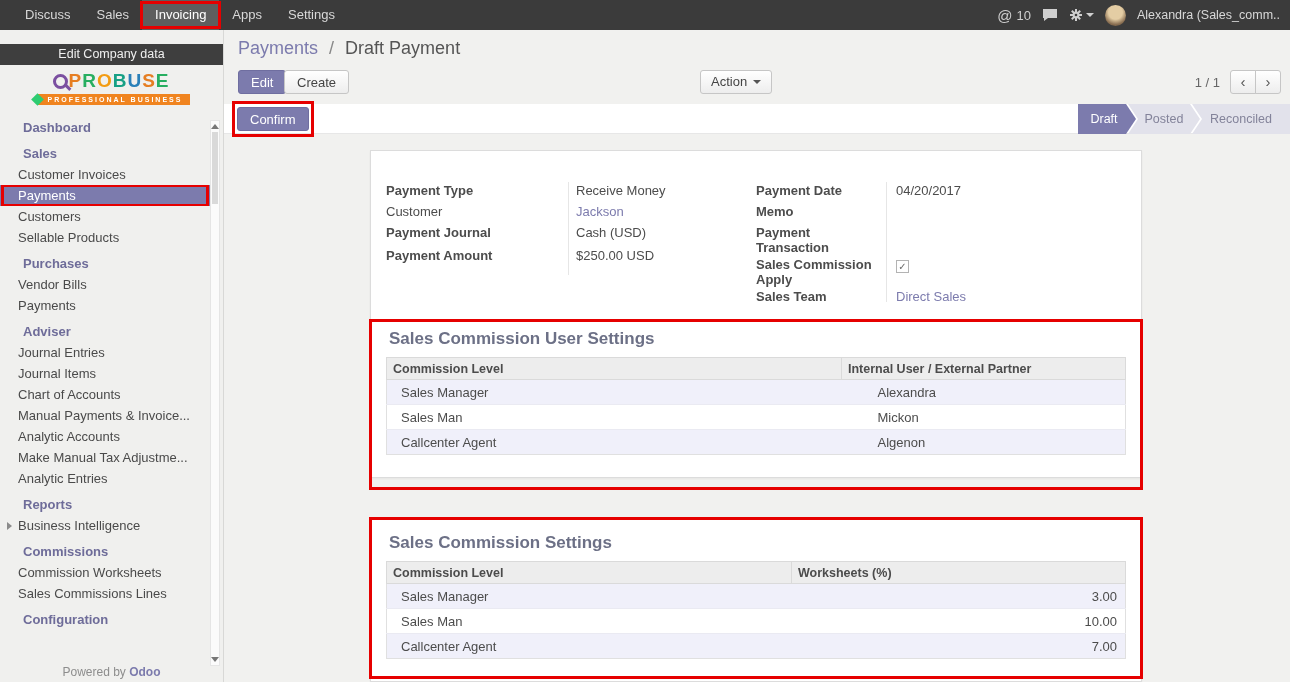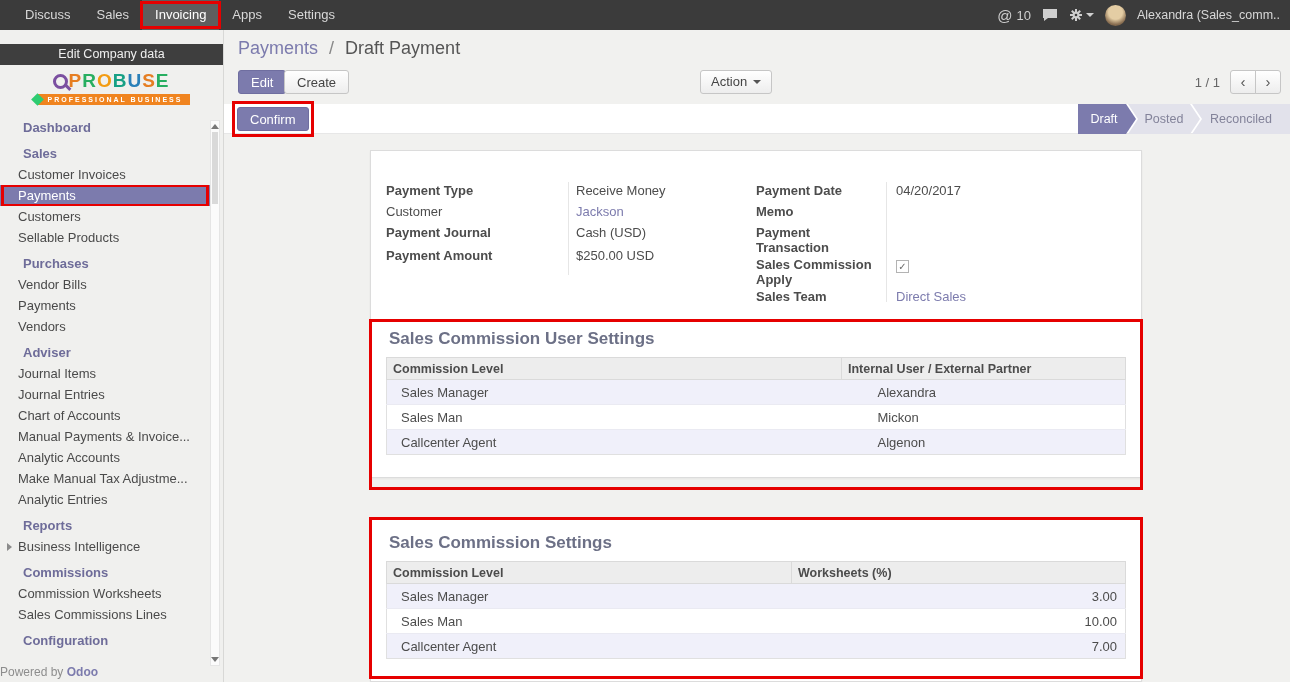--- a/index.html
+++ b/index.html
@@ -53,21 +53,21 @@
           cursor:pointer;position:relative;white-space:nowrap;overflow:hidden}
   .m-item.active{background:#7c7bad;color:#fff}
   .tri{position:absolute;left:7px;top:7px;width:0;height:0;border-left:5px solid #8b8b8b;
        border-top:4px solid transparent;border-bottom:4px solid transparent}
   .scroll{position:absolute;top:90px;right:3px;width:10px;height:546px;background:#fbfbfb;border:1px solid #e5e5e5}
   .scroll .up{position:absolute;top:3px;left:0;border-bottom:5px solid #777;
               border-left:4px solid transparent;border-right:4px solid transparent}
   .scroll .down{position:absolute;bottom:3px;left:0;border-top:5px solid #777;
                 border-left:4px solid transparent;border-right:4px solid transparent}
   .scroll .thumb{position:absolute;top:11px;left:1px;width:6px;height:72px;background:#d9d9d9}
-  .powered{position:absolute;bottom:3px;width:100%;font-size:12px;color:#8d8d8d}
+  .powered{position:absolute;bottom:3px;width:100%;text-align:center;font-size:12px;color:#8d8d8d}
   .powered .odoo{color:#7c7bad;font-weight:bold;cursor:pointer}
 
   
   .main{position:absolute;top:30px;left:224px;right:0;bottom:0;background:#f1f1ef}
   .breadcrumb{position:absolute;top:8px;left:14px;font-size:18px}
   .bc-link{color:#7c7bad;cursor:pointer}
   .bc-sep{color:#888;margin:0 6px}
   .bc-current{color:#555}
 
   .toolbar{position:absolute;top:38px;left:0;right:0;height:30px}
@@ -200,25 +200,24 @@
     <div class="m-item active">
       <span>Payments</span>
       <span class="anno"></span>
     </div>
     <div class="m-item">Customers</div>
     <div class="m-item">Sellable Products</div>
 
     <div class="m-header">Purchases</div>
     <div class="m-item">Vendor Bills</div>
     <div class="m-item">Payments</div>
-    <div class="m-item">Vendors</div>
 
     <div class="m-header">Adviser</div>
+    <div class="m-item">Journal Entries</div>
     <div class="m-item">Journal Items</div>
-    <div class="m-item">Journal Entries</div>
     <div class="m-item">Chart of Accounts</div>
     <div class="m-item">Manual Payments &amp; Invoice...</div>
     <div class="m-item">Analytic Accounts</div>
     <div class="m-item">Make Manual Tax Adjustme...</div>
     <div class="m-item">Analytic Entries</div>
 
     <div class="m-header">Reports</div>
     <div class="m-item">
       <span class="tri"></span>
       <span>Business Intelligence</span>

